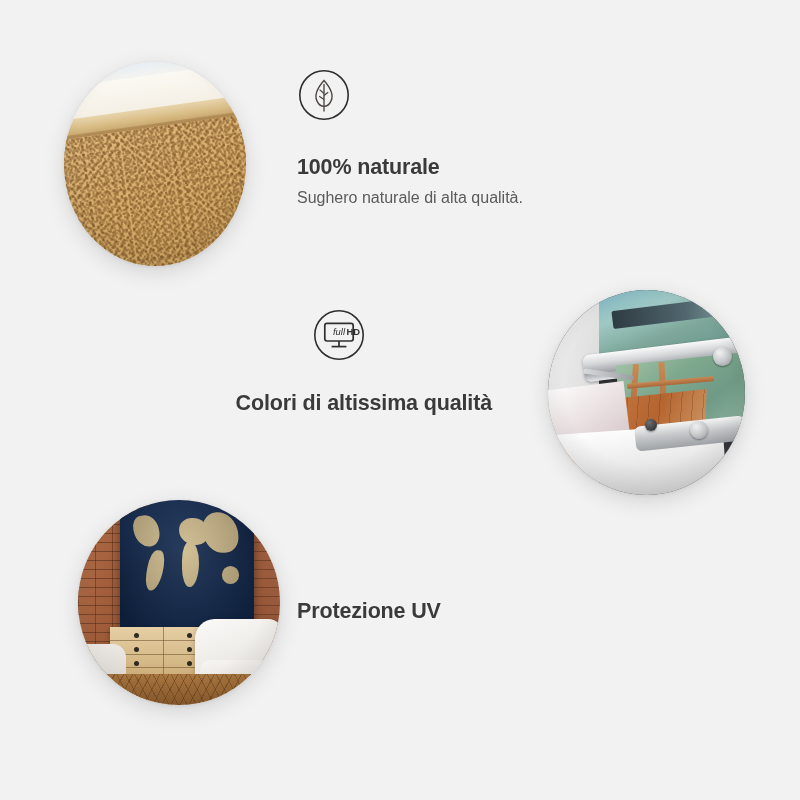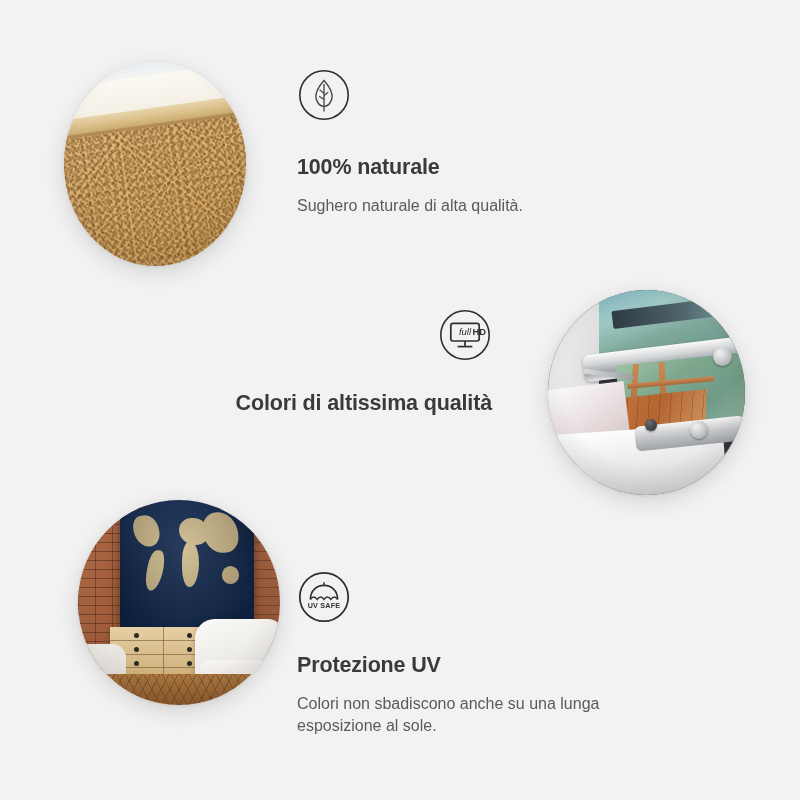--- a/index.html
+++ b/index.html
@@ -215,28 +215,28 @@
     font-weight:700;
     letter-spacing:-0.15px;
     line-height:1.25;
     white-space:nowrap;
   }
   .subtext {
     color:#5b5b5b;
     font-size:16px;
     font-weight:400;
     line-height:1.38;
-    margin-top:14px;
+    margin-top:6px;
   }
 
   #block-natural { left:297px; top:68px; text-align:left; }
   #block-natural .heading { margin-top:32px; }
 
   #block-print { left:186px; top:308px; width:306px; text-align:right; }
-  #block-print .icon-wrap { text-align:right; }
+  #block-print .icon-wrap { text-align:center; }
   #block-print .heading { margin-top:24px; }
 
   #block-uv { left:297px; top:570px; text-align:left; }
   #block-uv .heading { margin-top:28px; }
 
   svg { display:block; }
   #block-print .icon-wrap svg { display:inline-block; }
 </style>
 </head>
 <body>
@@ -336,29 +336,16 @@
       </div>
       <div class="legs"></div>
       <div class="chair-l"></div>
       <div class="chair"></div>
       <div class="floor"></div>
       <div class="vig"></div>
     </div>
   </div>
 
   <div class="block" id="block-uv">
-    <span class="icon-wrap">
-      <svg width="54" height="54" viewBox="0 0 54 54">
-        <circle cx="27" cy="27" r="24.2" fill="none" stroke="#2f2f2f" stroke-width="1.75"></circle>
-        <line x1="27" y1="12.2" x2="27" y2="15.6" stroke="#2f2f2f" stroke-width="1.5"></line>
-        <path d="M13.4 29.4 C13.4 20.6 19.5 15.4 27 15.4 C34.5 15.4 40.6 20.6 40.6 29.4" fill="none" stroke="#2f2f2f" stroke-width="1.6"></path>
-        <path d="M13.4 29.4 Q16.8 24.6 20.2 29.4 Q23.6 24.6 27 29.4 Q30.4 24.6 33.8 29.4 Q37.2 24.6 40.6 29.4" fill="none" stroke="#2f2f2f" stroke-width="1.5"></path>
-        <text x="27" y="37.9" text-anchor="middle" font-family="'Liberation Sans', sans-serif" font-size="7.2" font-weight="bold" letter-spacing="0.2" fill="#2f2f2f">UV SAFE</text>
-      </svg>
-    </span>
     <div class="heading">Protezione UV</div>
-    <div class="subtext">
-      <span>Colori non sbadiscono anche su una lunga</span><br>
-      <span>esposizione al sole.</span>
-    </div>
   </div>
 
 </div>
 
 </body></html>

